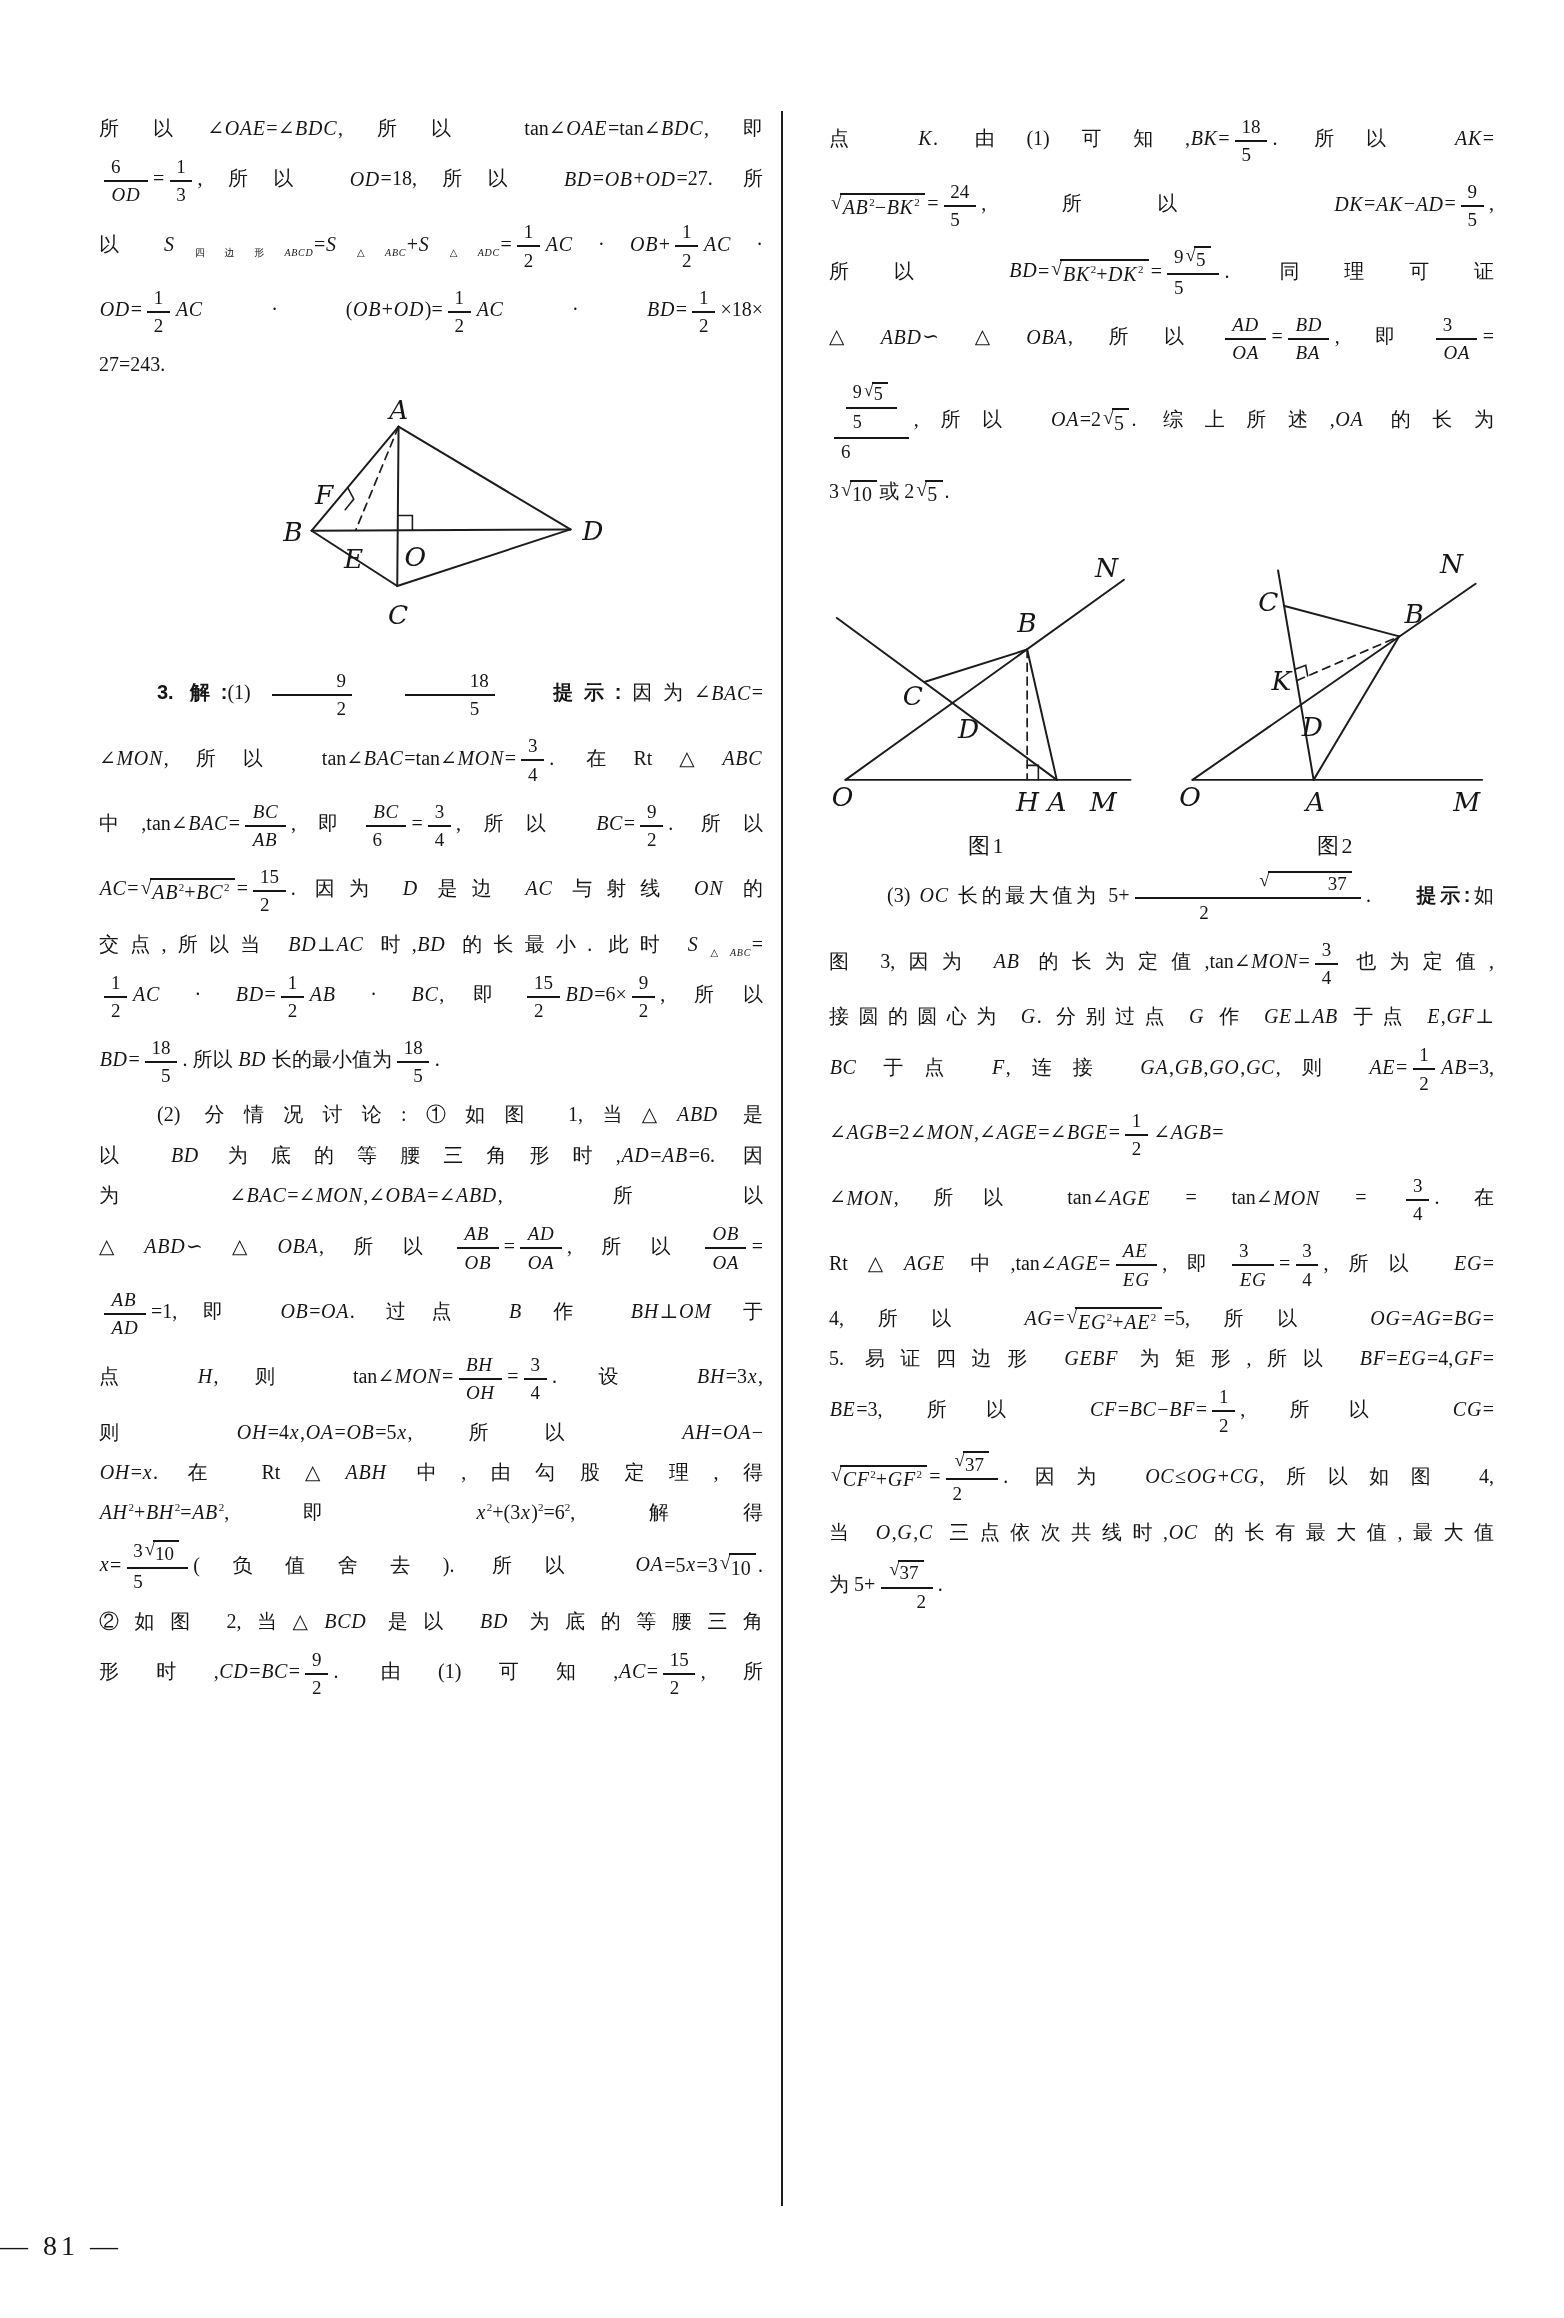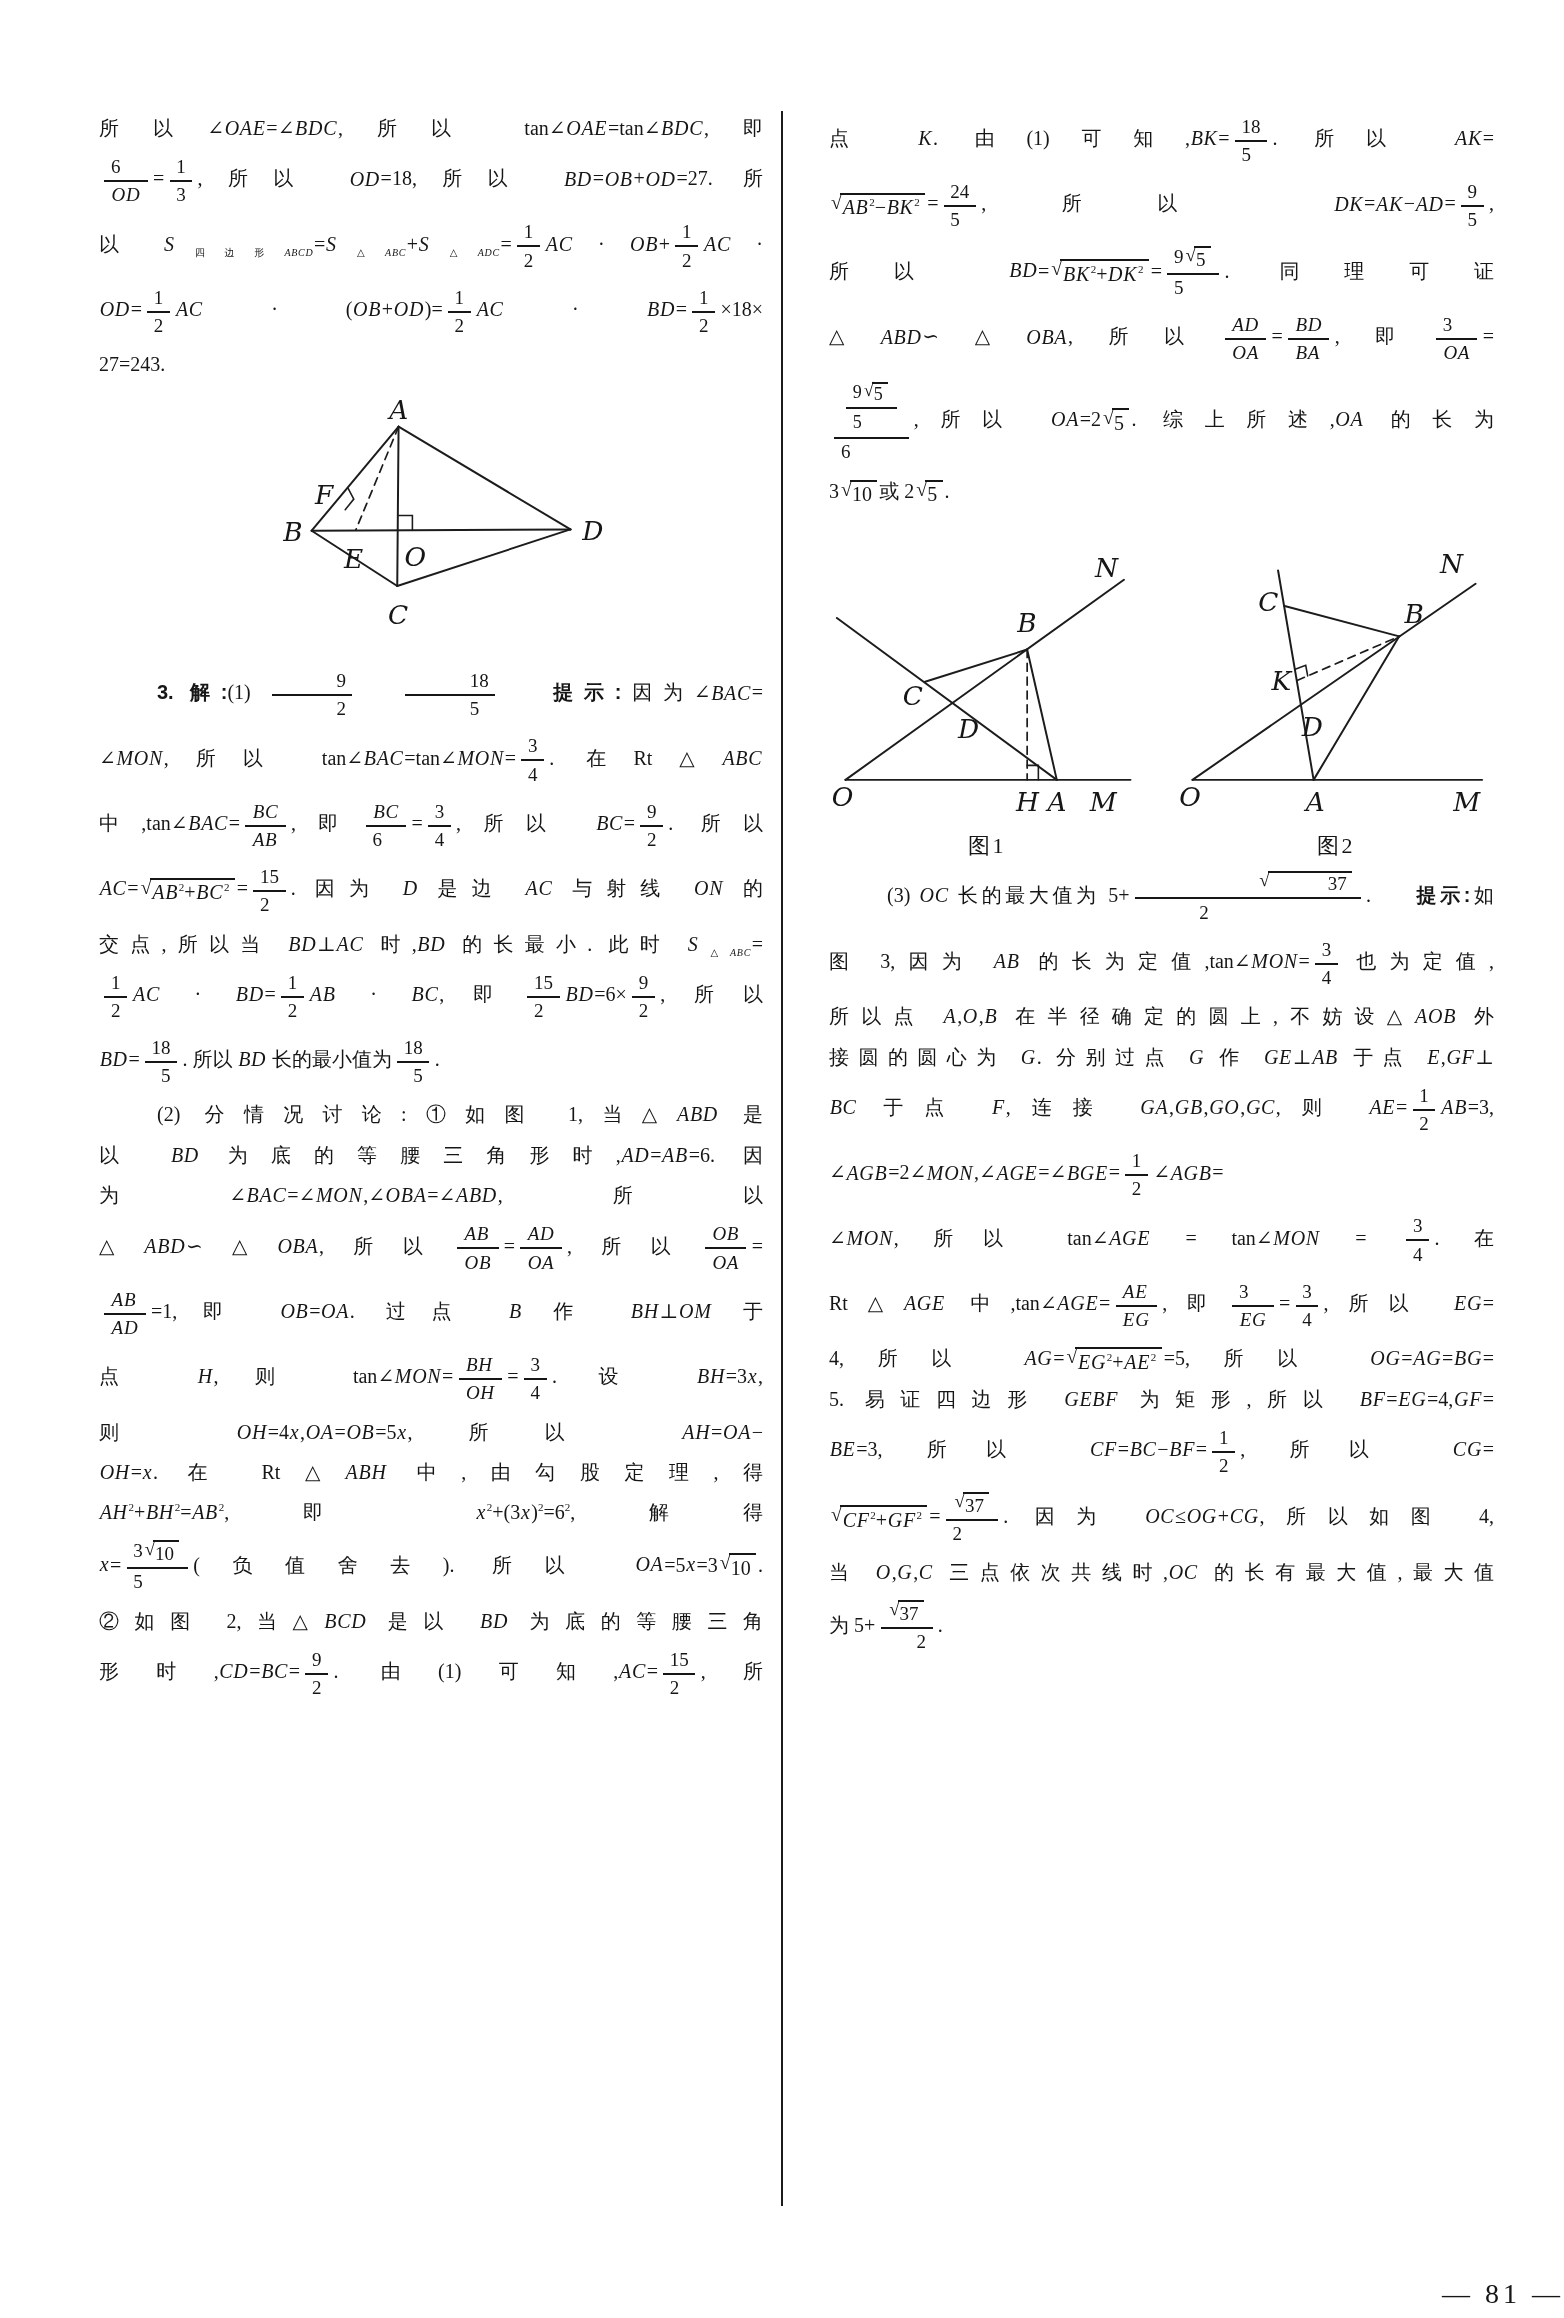--- a/index.html
+++ b/index.html
@@ -55,21 +55,21 @@
   .figcap{font-size:22px;margin-top:6.6px;letter-spacing:2.6px;}
 
   svg{overflow:visible;display:block;}
   svg line, svg polyline{stroke:#1c1c1c;stroke-width:3;fill:none;stroke-linecap:round;}
   svg .dash{stroke-dasharray:12 9;stroke-width:2.6;}
   svg .ra{stroke-width:2.4;}
   svg text{font-size:40px;font-style:italic;font-family:"DejaVu Serif","Liberation Serif",serif;fill:#161616;}
 
   .pageno{
     position:absolute;left:0;top:2230px;width:1564px;
-    text-align:right;font-size:28px;letter-spacing:4px;margin-top:48px;
+    text-align:left;font-size:28px;letter-spacing:4px;
   }
 </style>
 </head>
 <body>
 
 <div class="page">
 
   <div class="divider"></div>
 
   <div class="col col-left">
@@ -208,21 +208,20 @@
         <div class="figcap">图2</div>
       </div>
     </div>
 
     <div id="rightBottom">
         <div class="ln ind">(3) <i>OC</i> 长的最大值为 5+<span class="fr"><span class="nu"><span class="sq">
                 <span class="sg">√</span>
                 <span class="rb">37</span>
               </span></span><span class="de">2</span></span>.<span class="gap"></span><span class="hei">提示:</span>如</div>
         <div class="ln">图 3,因为 <i>AB</i> 的长为定值,<span class="up"><i>tan</i></span>∠<i>MON</i>=<span class="fr"><span class="nu">3</span><span class="de">4</span></span>也为定值,</div>
-        <div class="ln">所以点 <i>A</i>,<i>O</i>,<i>B</i> 在半径确定的圆上,不妨设△<i>AOB</i> 外</div>
         <div class="ln">接圆的圆心为 <i>G</i>. 分别过点 <i>G</i> 作 <i>GE</i>⊥<i>AB</i> 于点 <i>E</i>,<i>GF</i>⊥</div>
         <div class="ln"><i>BC</i> 于点 <i>F</i>,连接 <i>GA</i>,<i>GB</i>,<i>GO</i>,<i>GC</i>,则 <i>AE</i>=<span class="fr"><span class="nu">1</span><span class="de">2</span></span><i>AB</i>=3,</div>
         <div class="ln">∠<i>AGB</i>=2∠<i>MON</i>,∠<i>AGE</i>=∠<i>BGE</i>=<span class="fr"><span class="nu">1</span><span class="de">2</span></span>∠<i>AGB</i>=</div>
         <div class="ln">∠<i>MON</i>, 所以 <span class="up"><i>tan</i></span>∠<i>AGE</i> = <span class="up"><i>tan</i></span>∠<i>MON</i> = <span class="fr"><span class="nu">3</span><span class="de">4</span></span>. 在</div>
         <div class="ln"><span class="up"><i>Rt</i></span>△<i>AGE</i> 中,<span class="up"><i>tan</i></span>∠<i>AGE</i>=<span class="fr"><span class="nu"><i>AE</i></span><span class="de"><i>EG</i></span></span>,即<span class="fr"><span class="nu">3</span><span class="de"><i>EG</i></span></span>=<span class="fr"><span class="nu">3</span><span class="de">4</span></span>,所以 <i>EG</i>=</div>
         <div class="ln">4,所以 <i>AG</i>=<span class="sq">
             <span class="sg">√</span>
             <span class="rb"><i>EG</i><sup>2</sup>+<i>AE</i><sup>2</sup></span>
           </span>=5,所以 <i>OG</i>=<i>AG</i>=<i>BG</i>=</div>
         <div class="ln">5. 易证四边形 <i>GEBF</i> 为矩形,所以 <i>BF</i>=<i>EG</i>=4,<i>GF</i>=</div>

